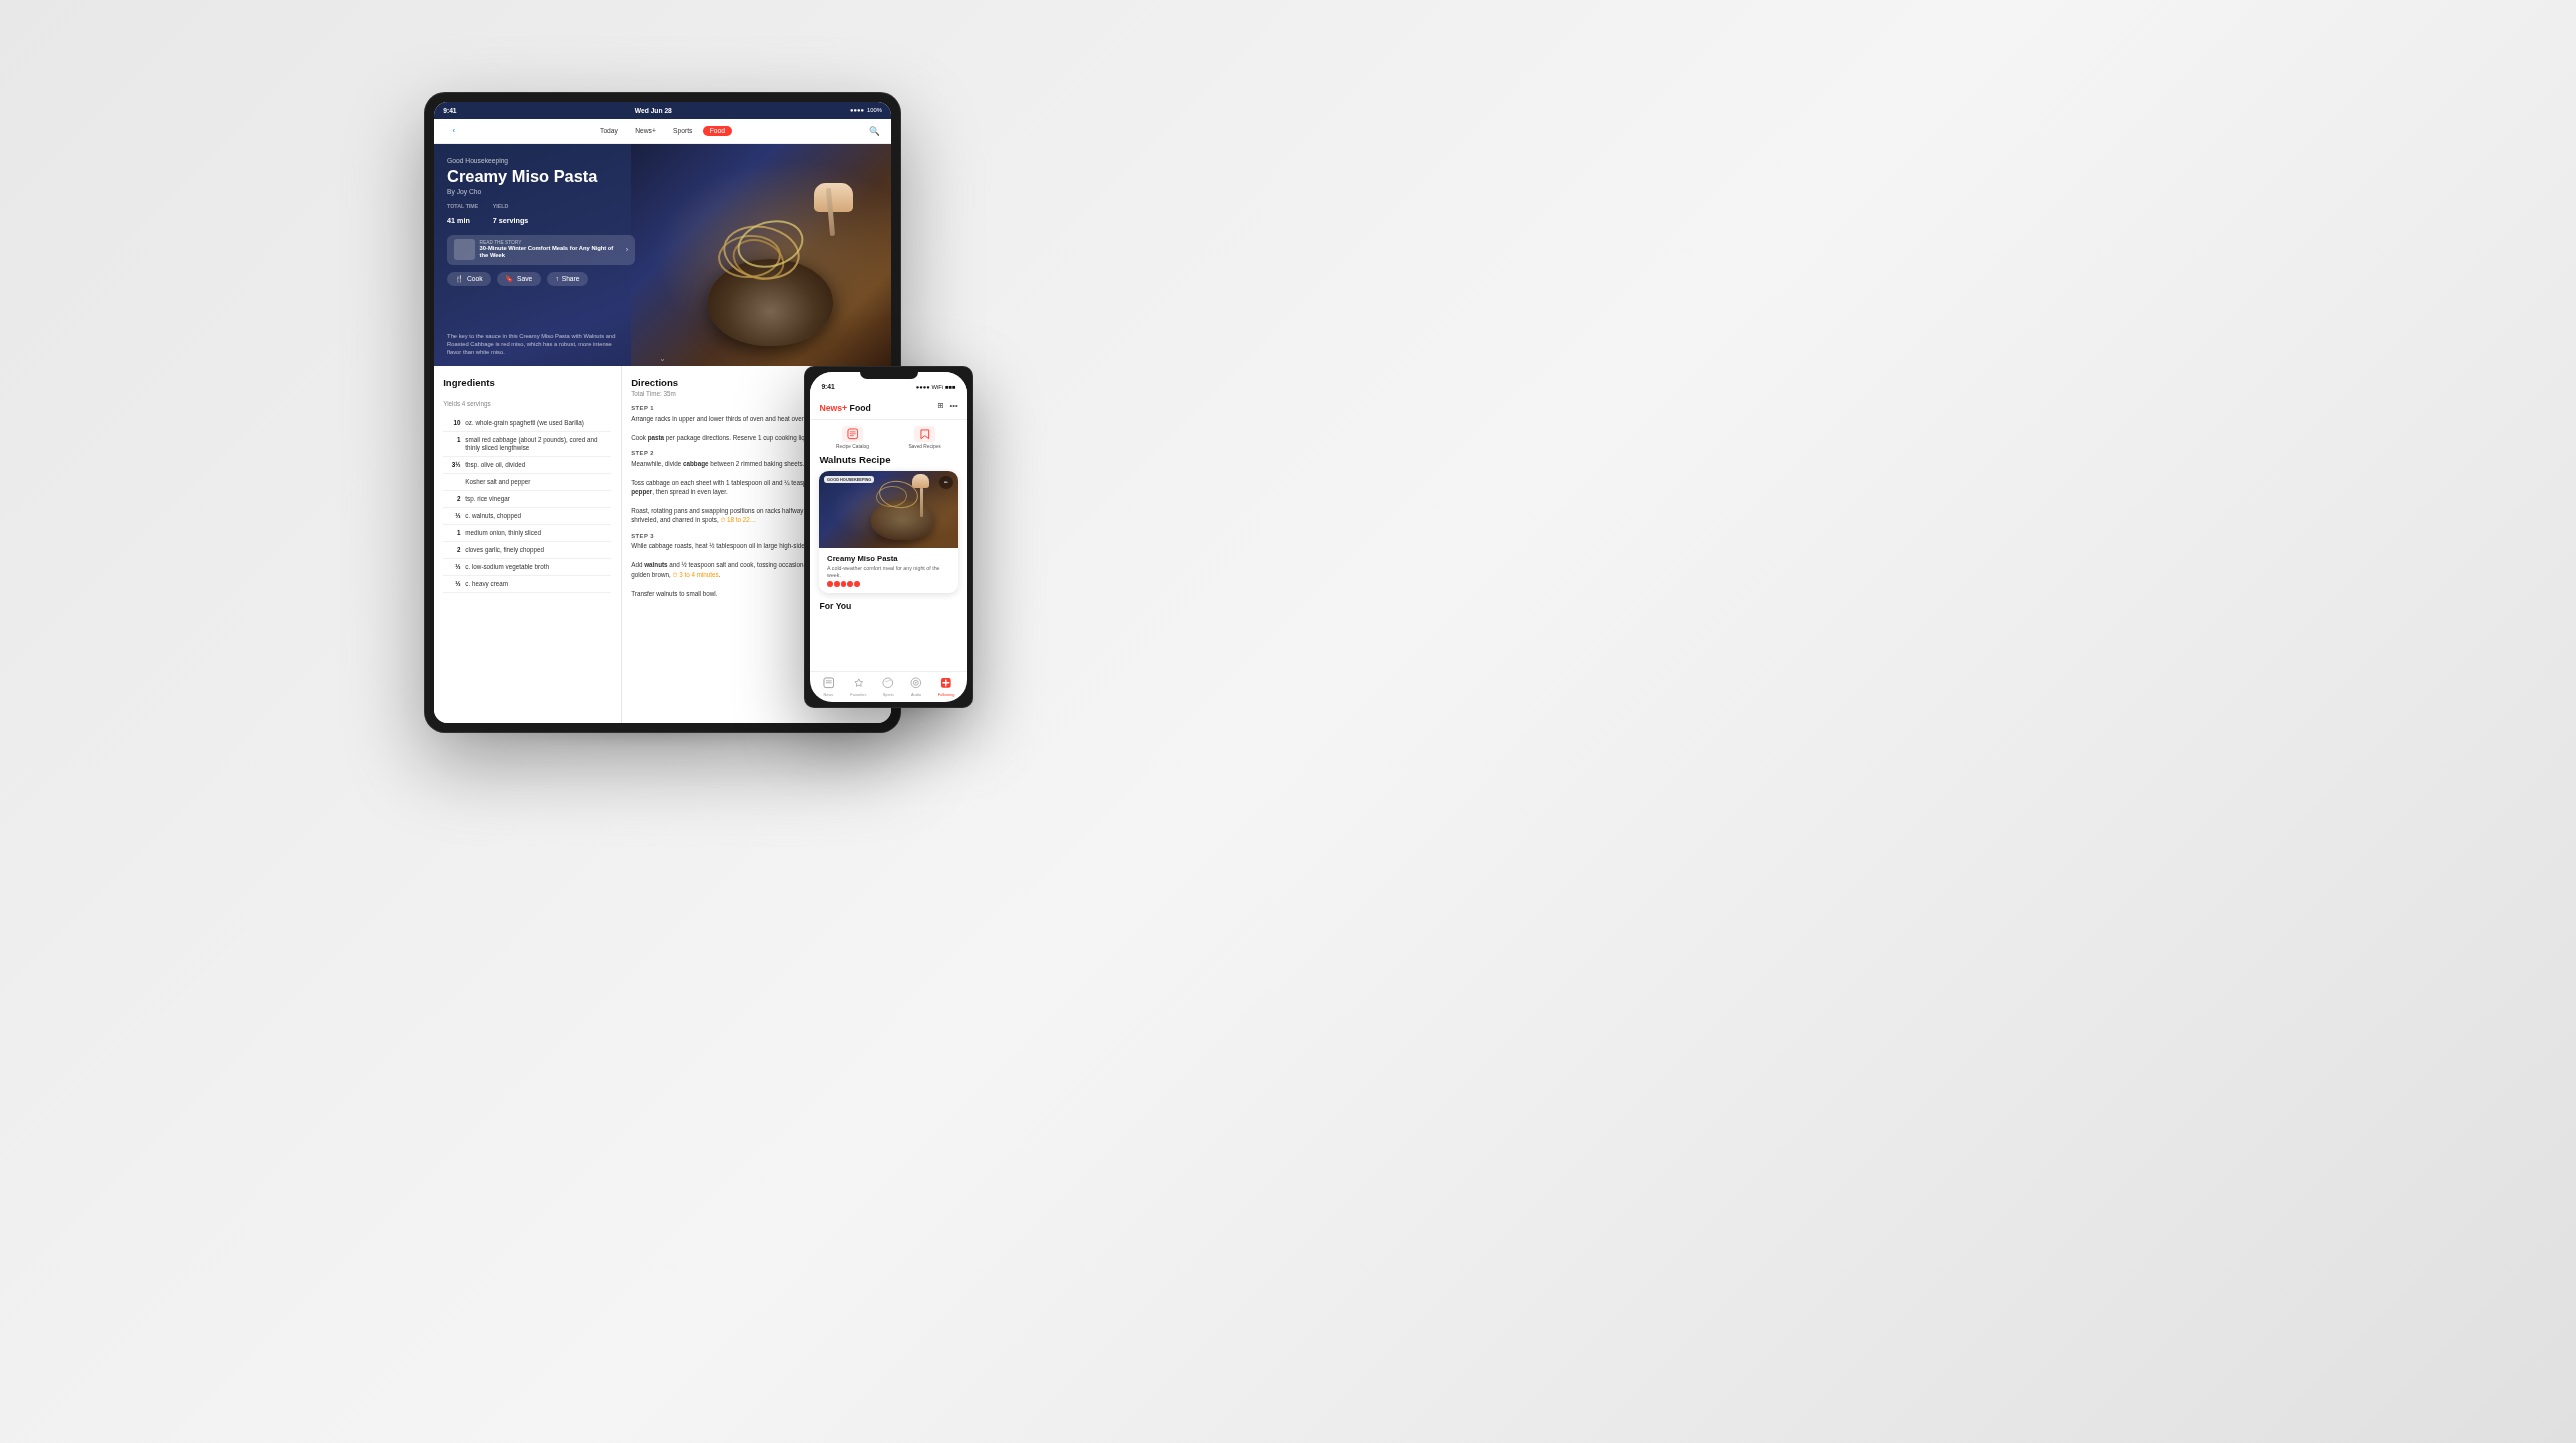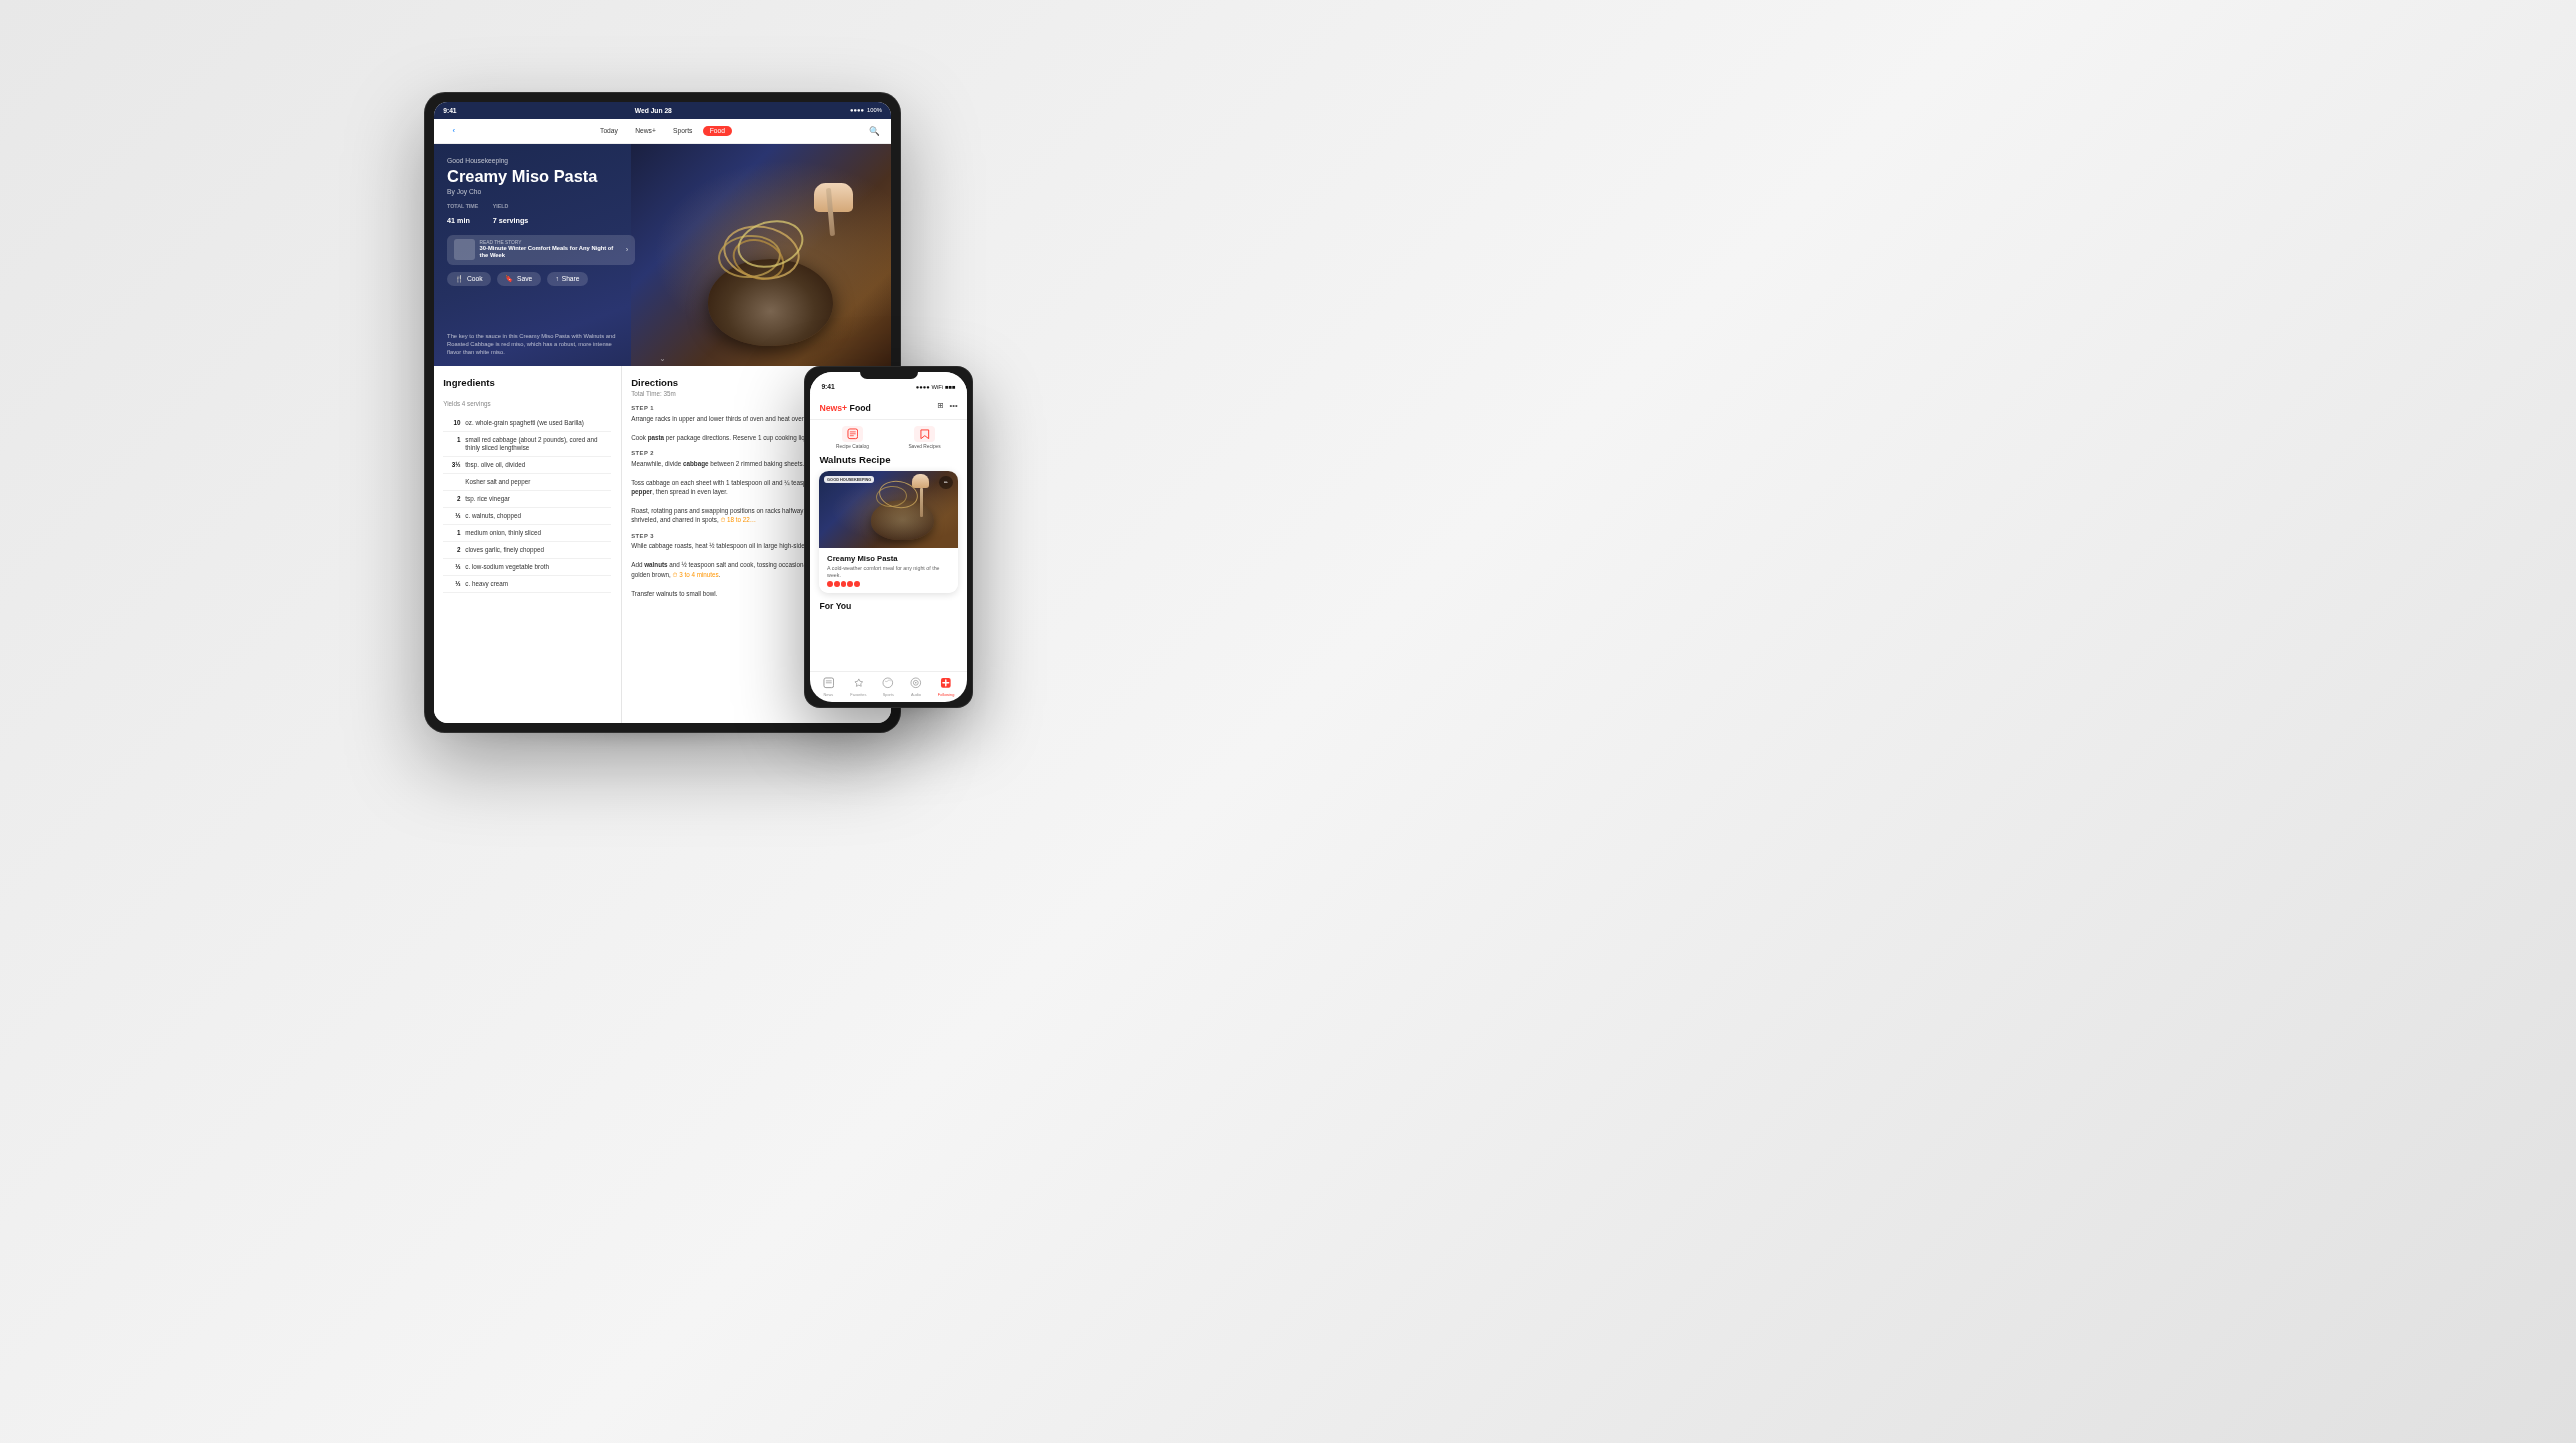--- a/index.html
+++ b/index.html
@@ -352,21 +352,21 @@
     .step-text .timer { color: #ff9500; }
 
     
     .phone {
       position: absolute;
       left: 804px;
       top: 366px;
       width: 169px;
       height: 342px;
       background: #1a1a1a;
-      border-radius: 16px;
+      border-radius: 10px;
       padding: 5.8px;
       box-shadow: 0 24px 67px rgba(0,0,0,0.4), 0 0 0 1px rgba(255,255,255,0.08) inset;
     }
 
     .phone-notch {
       position: absolute;
       top: 5.8px;
       left: 50%;
       transform: translateX(-50%);
       width: 58px;

